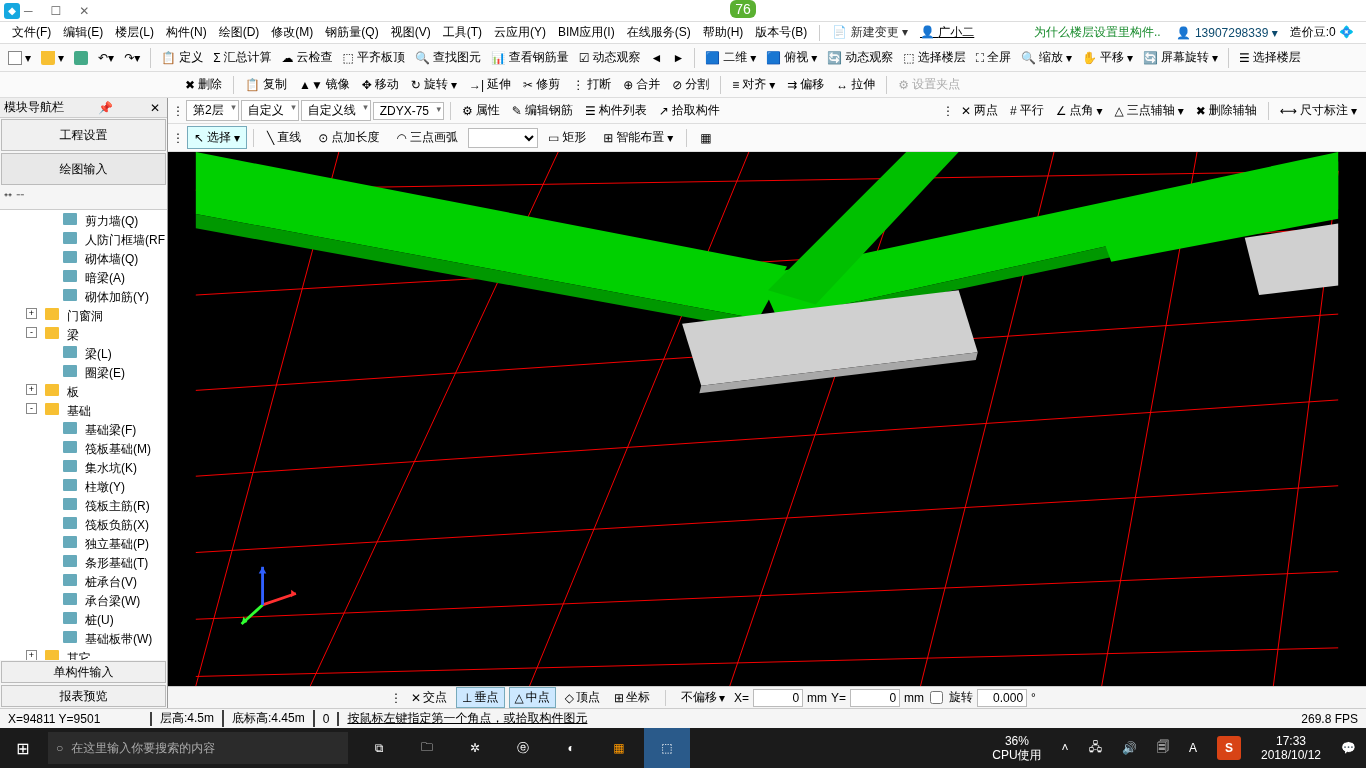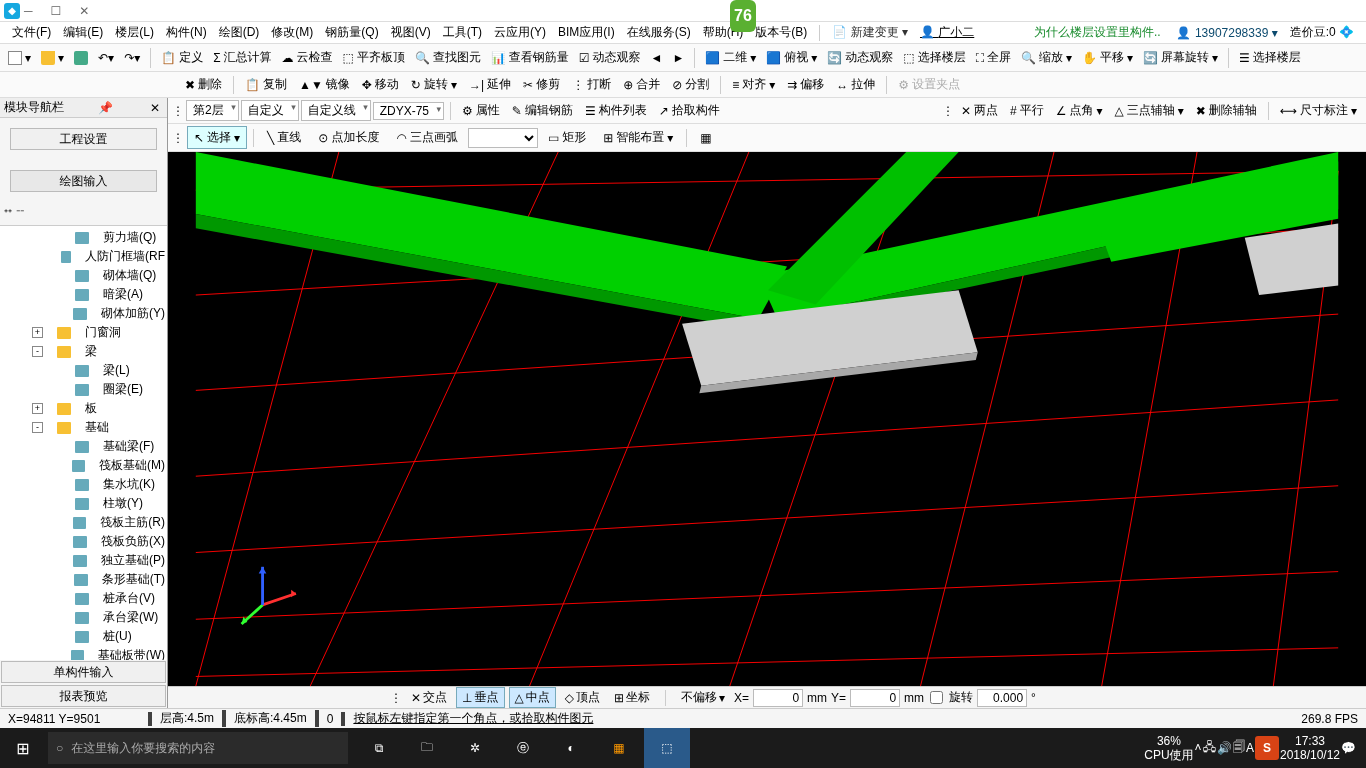--- a/index.html
+++ b/index.html
@@ -1,21 +1,21 @@
 <!DOCTYPE html>
 <html><head>
 <meta charset="utf-8">
 <style>
 * { margin: 0; padding: 0; box-sizing: border-box; font-family: "Microsoft YaHei", SimSun, sans-serif; font-size: 12px; }
 body { width: 1366px; height: 768px; overflow: hidden; background: #f0f0f0; display: flex; flex-direction: column; }
 
 .title-bar { height: 22px; background: #fff; display: flex; align-items: center; padding: 0 4px; color: #888; border-bottom: 1px solid #ddd; }
 .title-bar .app-icon { width: 16px; height: 16px; background: #16a8e0; border-radius: 3px; margin-right: 4px; display: inline-flex; align-items: center; justify-content: center; color: #fff; font-size: 10px; }
 .title-bar .title-text { flex: 1; }
-.title-bar .badge { position: absolute; left: 730px; top: 0; width: 26px; height: 32px; background: #5ab031; border-radius: 6px; color: #fff; font-size: 16px; display: flex; align-items: center; justify-content: center; font-weight: bold; }
+.title-bar .badge { position: absolute; left: 730px; top: 0; width: 26px; height: 18px; background: #5ab031; border-radius: 6px; color: #fff; font-size: 14px; display: flex; align-items: center; justify-content: center; }
 .title-bar .win-btns { display: flex; gap: 18px; color: #666; padding-right: 8px; }
 
 .menu-bar { height: 22px; background: #fff; display: flex; align-items: center; padding: 0 6px; border-bottom: 1px solid #ddd; }
 .menu-bar .menu-item { padding: 2px 6px; cursor: pointer; }
 .menu-bar .spacer { flex: 1; }
 .menu-bar .new-change { color: #333; padding: 2px 6px; }
 .menu-bar .user { padding: 2px 6px; text-decoration: underline; }
 .menu-bar .tip { color: #1a8c2e; padding: 2px 10px; }
 .menu-bar .phone { color: #0c4a6e; padding: 2px 6px; }
 .menu-bar .credit { padding: 2px 6px; }
@@ -30,24 +30,24 @@
 
 .toolbar2 { height: 26px; background: #fafafa; border-bottom: 1px solid #ddd; display: flex; align-items: center; padding: 0 4px; gap: 2px; }
 .toolbar2 .tb { padding: 2px 5px; display: inline-flex; align-items: center; gap: 3px; cursor: pointer; white-space: nowrap; }
 .toolbar2 .sep { width: 1px; height: 18px; background: #ccc; margin: 0 4px; }
 
 .middle { flex: 1; display: flex; min-height: 0; }
 
 .nav-panel { width: 168px; background: #f5f5f5; border-right: 1px solid #999; display: flex; flex-direction: column; }
 .nav-header { height: 20px; background: #eee; border-bottom: 1px solid #ccc; display: flex; align-items: center; padding: 0 4px; }
 .nav-header .pin { margin-left: auto; padding: 0 3px; }
-.nav-btn { height: 22px; border: 1px solid #bbb; background: #f0f0f0; margin: 10px; display: flex; align-items: center; justify-content: center; cursor: pointer; }
+.nav-btn { height: 32px; border: 1px solid #bbb; background: #f0f0f0; margin: 1px; display: flex; align-items: center; justify-content: center; cursor: pointer; }
 .nav-toolbar { height: 24px; border-bottom: 1px solid #ccc; padding: 2px 4px; display: flex; gap: 4px; align-items: center; }
 .nav-tree { flex: 1; overflow: auto; background: #fff; padding: 2px 0; }
-.tree-item { display: flex; align-items: center; padding: 1px 2px; gap: 14px; white-space: nowrap; cursor: pointer; }
+.tree-item { display: flex; padding: 1px 2px; gap: 8px; white-space: nowrap; cursor: pointer; }
 .tree-indent { display: inline-block; }
 .tree-icon { width: 14px; height: 12px; display: inline-block; }
 .folder-icon { background: #f7c033; border-radius: 1px; }
 .item-icon { background: #6ab; border-radius: 1px; }
 .exp { width: 11px; height: 11px; border: 1px solid #888; display: inline-flex; align-items: center; justify-content: center; font-size: 9px; line-height: 1; background: #fff; }
 .nav-bottom-btn { height: 22px; border: 1px solid #bbb; background: #f0f0f0; margin: 1px; display: flex; align-items: center; justify-content: center; cursor: pointer; }
 
 .work-area { flex: 1; display: flex; flex-direction: column; min-width: 0; }
 .work-toolbar { height: 26px; background: #fafafa; border-bottom: 1px solid #ddd; display: flex; align-items: center; padding: 0 4px; gap: 2px; }
 .work-toolbar .dd { border: 1px solid #bbb; padding: 1px 14px 1px 6px; background: #fff; position: relative; }
@@ -64,30 +64,30 @@
 .viewport { flex: 1; background: #000; position: relative; overflow: hidden; }
 
 .snap-bar { height: 22px; background: #f5f5f5; border-top: 1px solid #ccc; display: flex; align-items: center; padding: 0 8px; gap: 4px; }
 .snap-bar .sep { width: 1px; height: 16px; background: #ccc; margin: 0 6px; }
 .snap-bar .sn { padding: 1px 5px; cursor: pointer; display: inline-flex; gap: 2px; align-items: center; }
 .snap-bar .sn.active { background: #cde8ff; border: 1px solid #7ab; }
 .snap-bar input[type=text] { width: 50px; border: 1px solid #bbb; text-align: right; padding: 1px 3px; }
 .snap-bar input[type=checkbox] { margin: 0 2px; }
 
 .status-bar { height: 20px; background: #f5f5f5; border-top: 1px solid #ccc; display: flex; align-items: center; font-size: 12px; }
-.status-bar .cell { padding: 0 8px; border-right: 4px solid #404040; }
+.status-bar .cell { padding: 0 8px; border-right: 2px solid #404040; }
 .status-bar .prompt { flex: 1; padding: 0 8px; text-decoration: underline; }
 .status-bar .fps { padding: 0 8px; }
 
 .taskbar { height: 40px; background: #1b1b1b; display: flex; align-items: center; color: #fff; }
 .taskbar .start { width: 46px; height: 40px; display: flex; align-items: center; justify-content: center; font-size: 16px; }
 .taskbar .search { flex: 0 0 300px; height: 32px; background: #2b2b2b; display: flex; align-items: center; padding: 0 8px; gap: 8px; color: #aaa; margin: 0 2px; }
 .taskbar .tb-icons { display: flex; gap: 2px; margin-left: 6px; }
 .taskbar .tb-icons .ti { width: 46px; height: 40px; display: flex; align-items: center; justify-content: center; }
-.taskbar .tray { margin-left: auto; display: flex; align-items: center; gap: 1px; padding: 0 10px; font-size: 11px; }
+.taskbar .tray { margin-left: auto; display: flex; align-items: center; gap: 20px; padding: 0 10px; font-size: 11px; }
 .taskbar .cpu { text-align: center; line-height: 1.2; }
 .taskbar .clock { text-align: center; line-height: 1.2; }
 .taskbar .ime { width: 24px; height: 24px; background: #d84315; border-radius: 3px; display: flex; align-items: center; justify-content: center; font-weight: bold; }
 </style>
 </head>
 <body>
 
 <div class="title-bar">
   <span class="app-icon">◆</span>
   <span class="badge">76</span>

